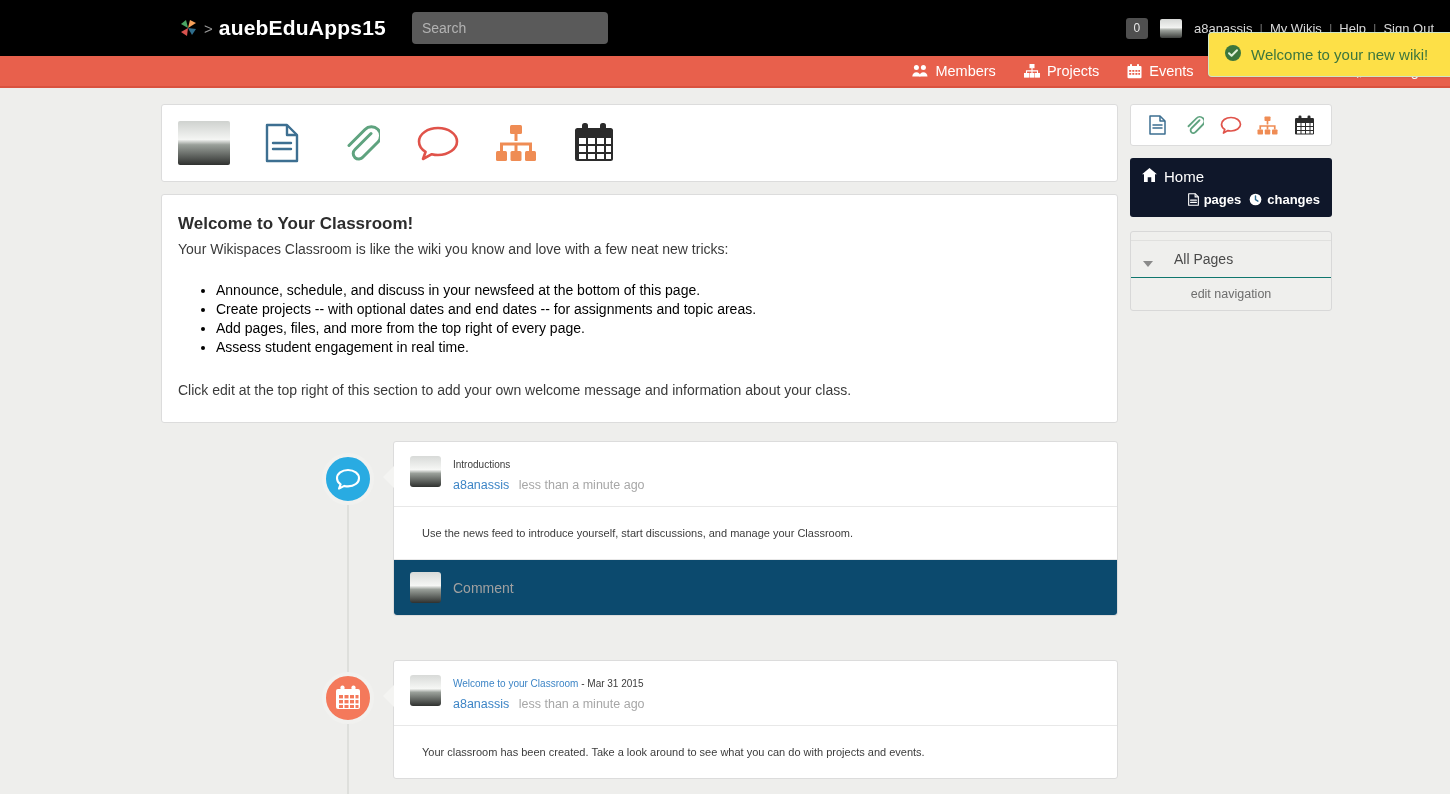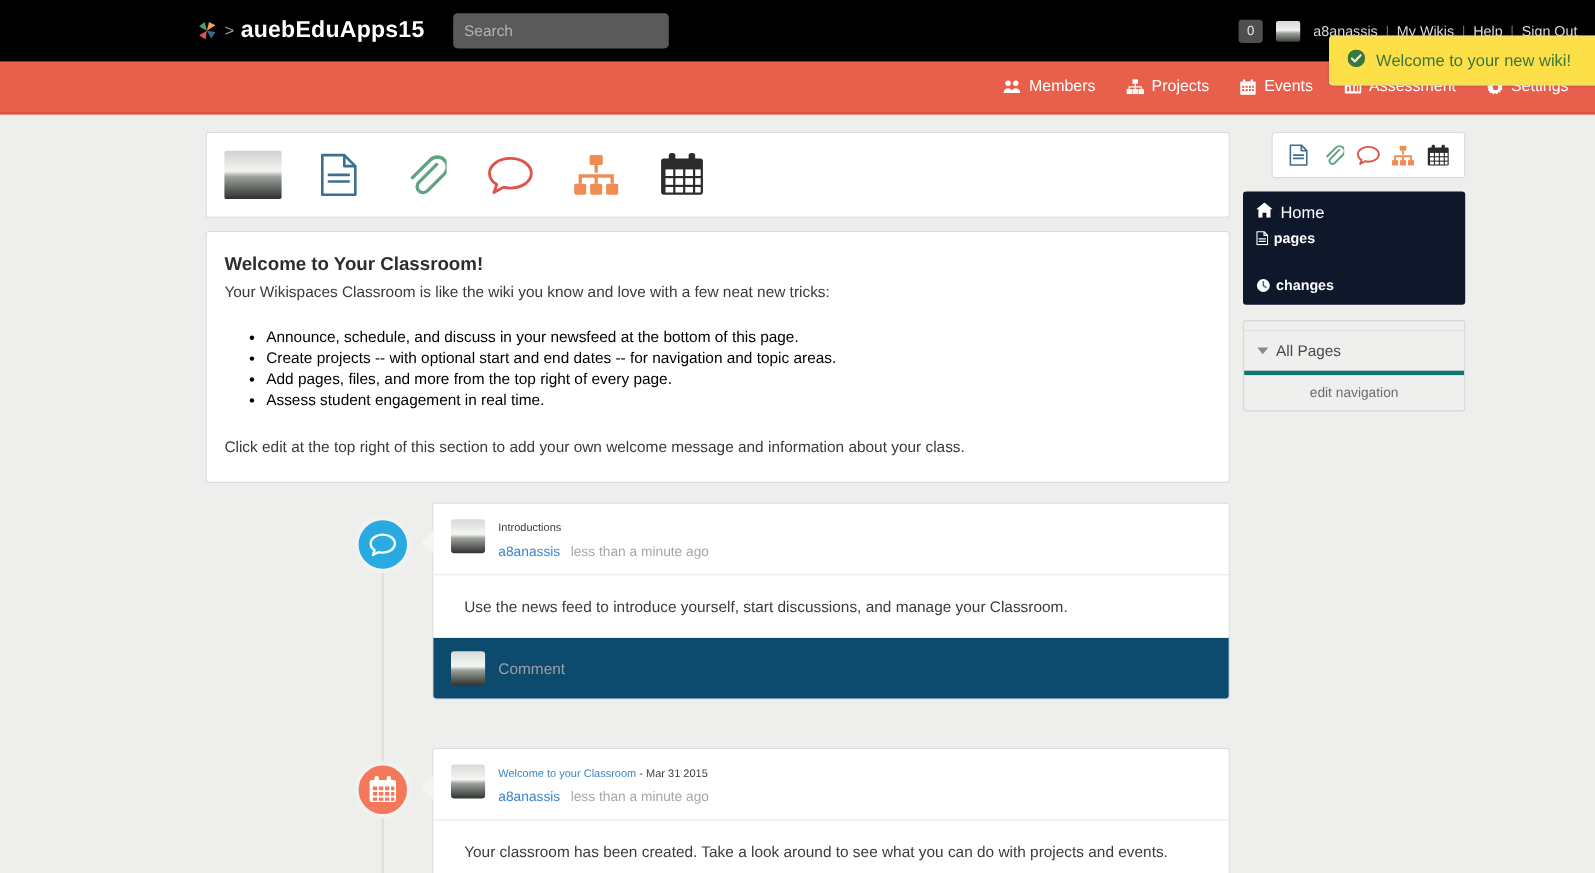--- a/index.html
+++ b/index.html
@@ -57,21 +57,21 @@
   }
   .mini-avatar {
     width:22px; height:19px; border-radius:2px; margin-right:12px;
     background: linear-gradient(#d6d8d6 0%, #f2f3f1 45%, #9fa49e 58%, #3d3f3d 100%);
   }
   .topright a { color:#d8d8d8; text-decoration:none; }
   .topright .sep { color:#6d6d6d; margin:0 7px; }
 
   
   .nav {
-    height: 48px; background:#e8604c;
+    height: 32px; background:#e8604c;
     display:flex; align-items:center; justify-content:flex-end;
     padding-right: 10px;
     border-bottom: 2px solid #d9523f;
   }
   .nav-item {
     color:#fff; font-size:14.5px; text-decoration:none;
     padding: 0 14px; display:flex; align-items:center; gap:7px;
     white-space:nowrap;
   }
   .nav-item svg { display:block; }
@@ -98,21 +98,20 @@
     padding-left: 161px;
     padding-right: 117px;
   }
   .col-main { width: 957px; flex:0 0 957px; }
   .col-side { width: 202px; flex:0 0 202px; }
 
   .card {
     background:#fff;
     border:1px solid #dcdcdc;
     border-radius:3px;
-    margin-left:26px;
   }
 
   
   .quickbar {
     height: 78px;
     display:flex; align-items:center;
     padding-left: 16px; gap: 26px;
     margin-bottom: 12px;
   }
   .qicon { width:52px; height:52px; display:flex; align-items:center; justify-content:center; }
@@ -167,21 +166,21 @@
     background: linear-gradient(#d8dad8 0%, #f6f7f5 44%, #9aa09a 56%, #2f312f 100%);
   }
   .fc-title { font-size:10px; color:#3c3c3c; line-height:18px; }
   .fc-title a { color:#3d85c6; text-decoration:none; }
   .fc-meta { font-size:12.5px; margin-top:4px; }
   .fc-meta .author { color:#3d85c6; }
   .fc-meta .time { color:#a7a7a7; margin-left:6px; }
   .fc-body {
     border-top:1px solid #e8e8e8;
     padding: 20px 16px 20px 28px;
-    font-size:14px; color:#3c3c3c;
+    font-size:11px; color:#3c3c3c;
   }
   .fc-comment {
     border-top:1px solid #e8e8e8;
     background:#0c4a6e;
     padding: 12px 16px;
     display:flex; align-items:center; gap:12px;
     border-radius: 0 0 3px 3px;
   }
   .fc-comment .ph { color:#a0a0a0; font-size:14px; }
 
@@ -190,30 +189,30 @@
     height: 42px; display:flex; align-items:center; justify-content:space-around;
     padding: 0 8px; margin-bottom: 12px;
   }
   .side-quick .qi { width:24px; height:24px; display:flex; align-items:center; justify-content:center;}
   .side-home {
     background:#0f172a; border-radius:3px; color:#fff;
     padding: 10px 12px 10px 12px; margin-bottom: 14px;
   }
   .side-home .home-row { display:flex; align-items:center; gap:7px; font-size:15px; }
   .side-home .links {
-    display:flex; justify-content:flex-end; gap:28px; margin-top:7px;
-    font-size:13px; font-weight:bold;flex-direction:column;
+    display:flex; justify-content:flex-end; gap:8px; margin-top:7px;
+    font-size:13px; font-weight:bold;
   }
   .side-home .links span { display:flex; align-items:center; gap:5px; }
   .side-nav { border:1px solid #d8d8d8; border-radius:3px; background:#efefed; overflow:hidden; }
   .side-nav .bar { height:9px; border-bottom:1px solid #e0e0de; }
   .side-nav .allpages {
     padding:10px 12px; font-size:14px; color:#4a4a4a;
-    display:flex; align-items:center; gap:7px;
-    border-bottom:4px solid #0f766e;
+    display:flex; align-items:flex-end; gap:21px;
+    border-bottom:1px solid #0f766e;
   }
   .caret-d {
     width:0;height:0;border-left:5px solid transparent;border-right:5px solid transparent;
     border-top:6px solid #8a8a8a; display:inline-block;
   }
   .side-nav .editnav {
     padding:9px 12px; font-size:12.5px; color:#6d6d6d; text-align:center;
   }
 </style>
 </head>
@@ -393,21 +392,21 @@
           </g>
         </svg>
       </div>
     </div>
 
     <div class="card welcome">
       <h2>Welcome to Your Classroom!</h2>
       <p>Your Wikispaces Classroom is like the wiki you know and love with a few neat new tricks:</p>
       <ul>
         <li>Announce, schedule, and discuss in your newsfeed at the bottom of this page.</li>
-        <li>Create projects -- with optional start and end dates -- for navigation and topic areas.</li>
+        <li>Create projects -- with optional dates and end dates -- for assignments and topic areas.</li>
         <li>Add pages, files, and more from the top right of every page.</li>
         <li>Assess student engagement in real time.</li>
       </ul>
       <p class="closing">Click edit at the top right of this section to add your own welcome message and information about your class.</p>
     </div>
 
     <div class="feed">
       <div class="feed-line"></div>
 
       <div class="feed-item">

